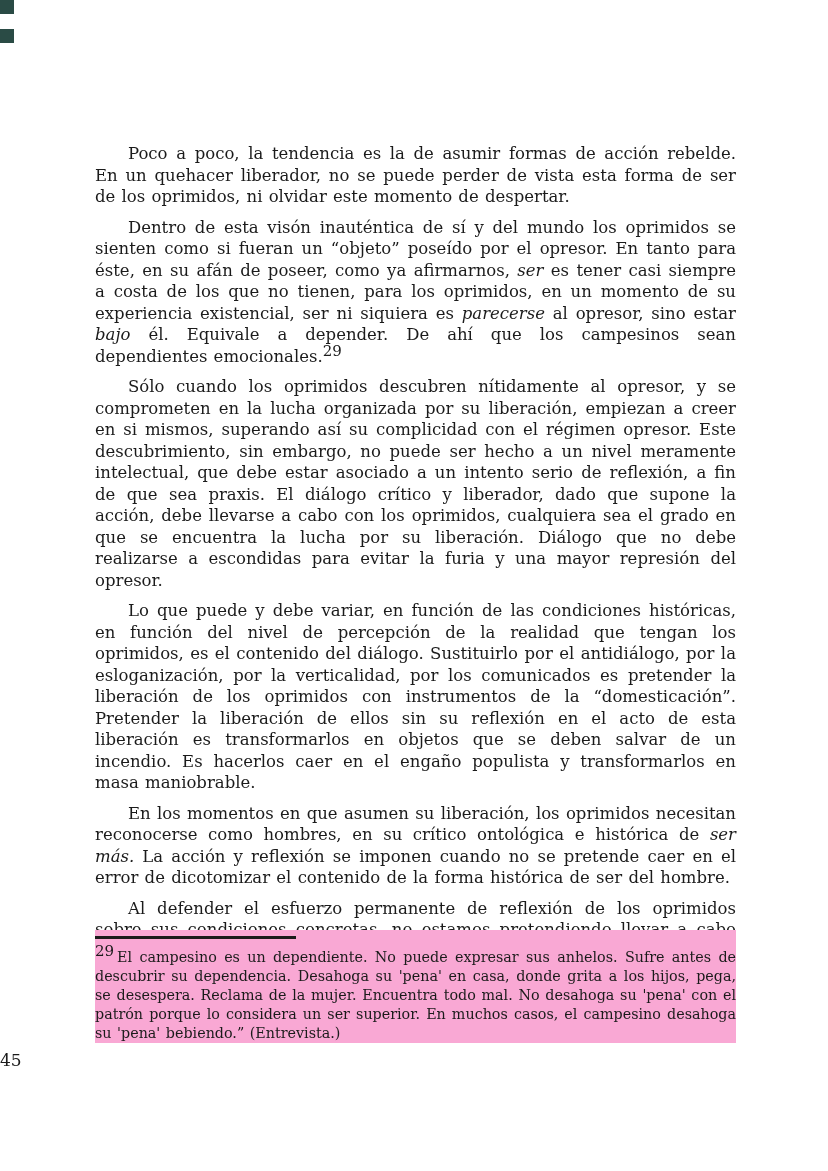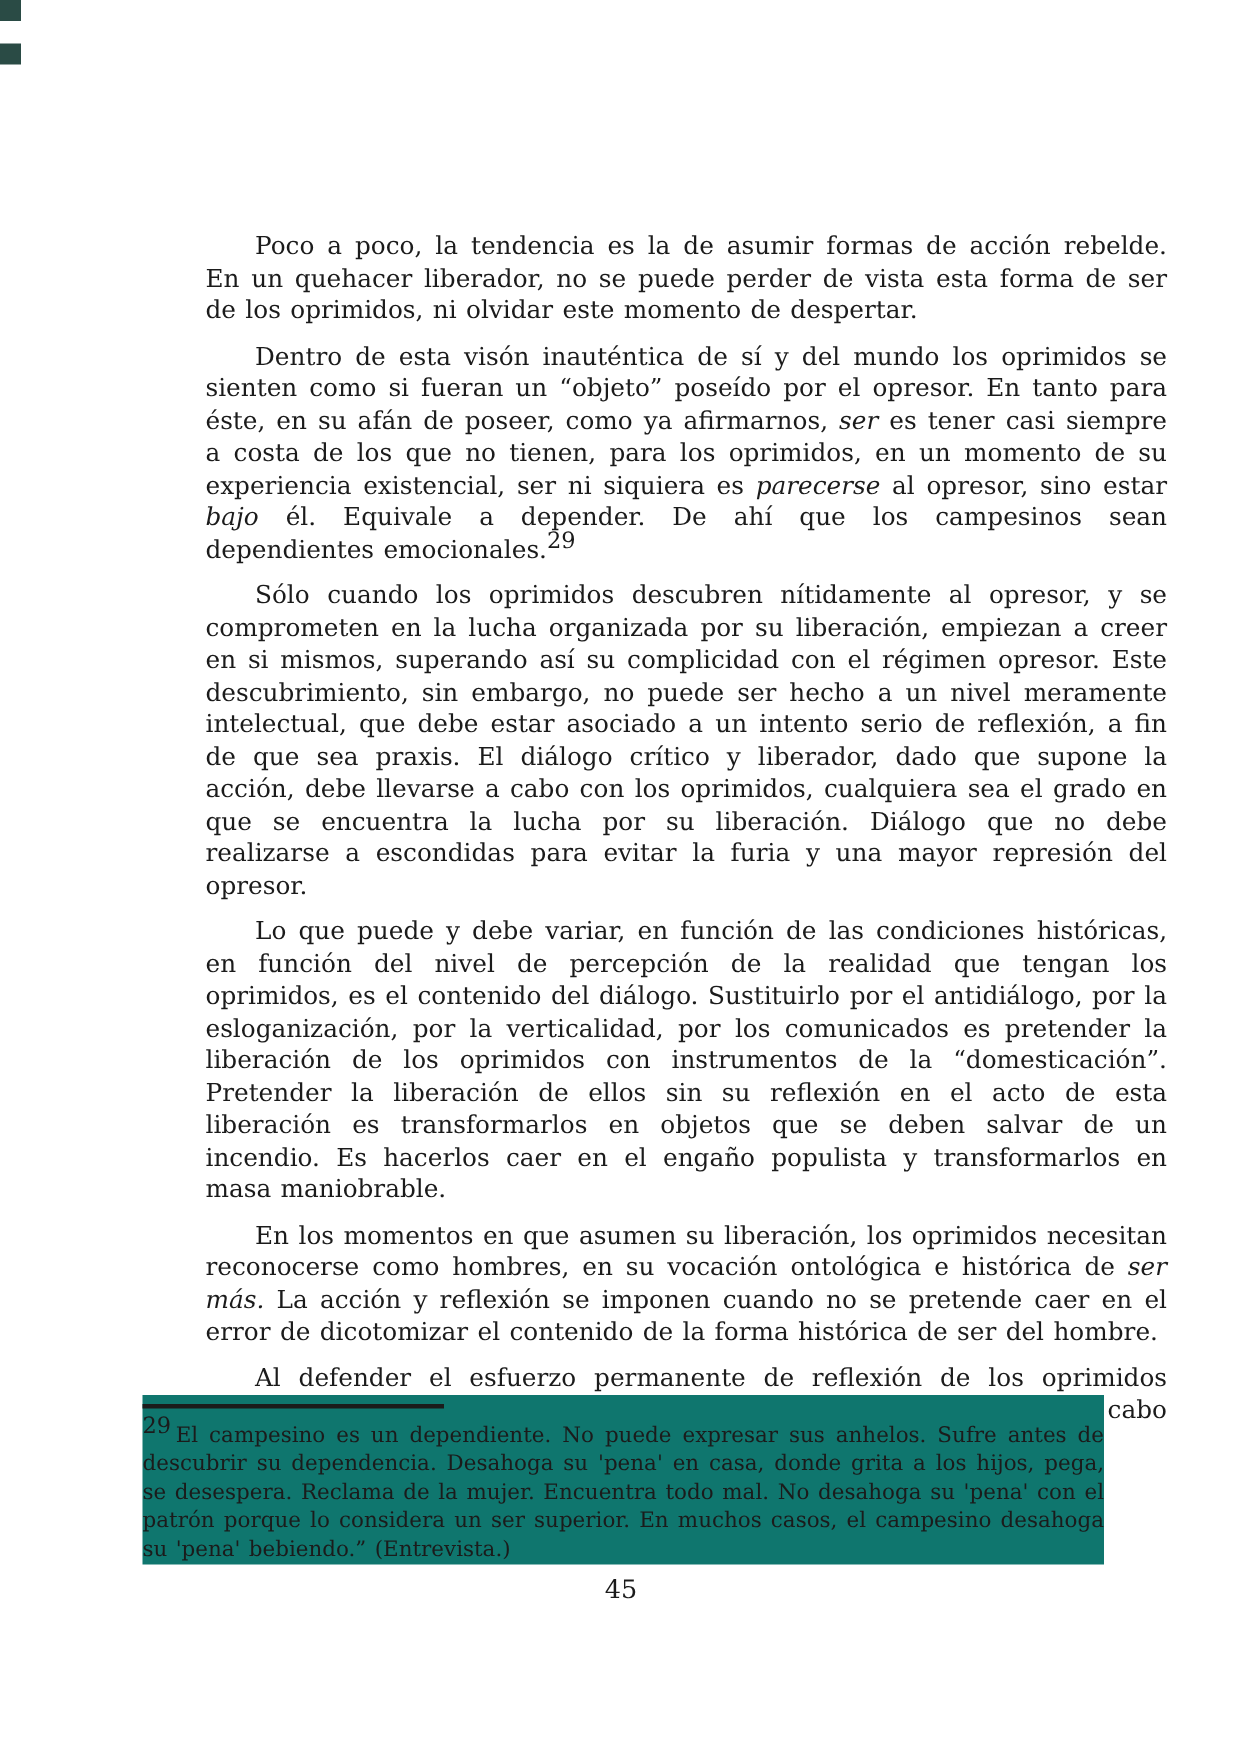--- a/index.html
+++ b/index.html
@@ -21,48 +21,47 @@
     left: 0;
     width: 14px;
     height: 14px;
   }
   .scan-artifacts .sq1 { top: 0; }
   .scan-artifacts .sq2 { top: 29px; }
 
   .body-text {
     position: absolute;
     left: 95px;
-    top: 153px;
+    top: 143px;
     width: 641px;
     font-size: 16.5px;
     line-height: 21.5px;
     text-align: justify;
     word-spacing: 1px;
     z-index: 1;
-    margin-left: 42px;
   }
   .body-text p {
     margin: 0 0 9px 0;
     text-indent: 33px;
   }
   .body-text em {
   }
   .body-text sup, .footnote sup {
     font-size: 15px;
     line-height: 0;
     vertical-align: super;
   }
 
   .footnote {
     position: absolute;
     left: 95px;
     top: 930px;
     width: 641px;
     min-height: 112px;
-    background: #0f766e;
+    background: #f9a8d4;
     z-index: 2;
   }
   .fn-rule {
     width: 201px;
     height: 2.5px;
     background: #1b1b1b;
     margin: 6px 0 9px 0;
   }
   .fn-text {
     margin: 0;
@@ -71,41 +70,40 @@
     text-align: justify;
     word-spacing: 1px;
   }
   .fn-text sup { margin-right: 3px; }
 
   .page-number {
     position: absolute;
     top: 1050px;
     left: 0;
     width: 828px;
-    text-align: center;
     font-size: 17px;
     z-index: 3;
   }
 </style>
 </head>
 <body>
 
 <div class="page" style="color: rgb(27, 27, 27);">
 
   <div class="scan-artifacts">
     <div class="sq sq1" style="background: rgb(42, 75, 69);"></div>
     <div class="sq sq2" style="background: rgb(42, 75, 69);"></div>
   </div>
 
   <div class="body-text" id="body-text">
       <p><span>Poco a poco, la tendencia es la de asumir formas de acción rebelde. En un quehacer liberador, no se puede perder de vista esta forma de ser de los oprimidos, ni olvidar este momento de despertar.</span></p>
       <p><span>Dentro de esta visón inauténtica de sí y del mundo los oprimidos se sienten como si fueran un “objeto” poseído por el opresor. En tanto para éste, en su afán de poseer, como ya afirmarnos, </span><em>ser</em><span> es tener casi siempre a costa de los que no tienen, para los oprimidos, en un momento de su experiencia existencial, ser ni siquiera es </span><em>parecerse</em><span> al opresor, sino estar </span><em>bajo</em><span> él. Equivale a depender. De ahí que los campesinos sean dependientes emocionales.</span><sup>29</sup></p>
       <p><span>Sólo cuando los oprimidos descubren nítidamente al opresor, y se comprometen en la lucha organizada por su liberación, empiezan a creer en si mismos, superando así su complicidad con el régimen opresor. Este descubrimiento, sin embargo, no puede ser hecho a un nivel meramente intelectual, que debe estar asociado a un intento serio de reflexión, a fin de que sea praxis. El diálogo crítico y liberador, dado que supone la acción, debe llevarse a cabo con los oprimidos, cualquiera sea el grado en que se encuentra la lucha por su liberación. Diálogo que no debe realizarse a escondidas para evitar la furia y una mayor represión del opresor.</span></p>
       <p><span>Lo que puede y debe variar, en función de las condiciones históricas, en función del nivel de percepción de la realidad que tengan los oprimidos, es el contenido del diálogo. Sustituirlo por el antidiálogo, por la esloganización, por la verticalidad, por los comunicados es pretender la liberación de los oprimidos con instrumentos de la “domesticación”. Pretender la liberación de ellos sin su reflexión en el acto de esta liberación es transformarlos en objetos que se deben salvar de un incendio. Es hacerlos caer en el engaño populista y transformarlos en masa maniobrable.</span></p>
-      <p><span>En los momentos en que asumen su liberación, los oprimidos necesitan reconocerse como hombres, en su vocación ontológica e histórica de </span><em>ser más.</em><span> La acción y reflexión se imponen cuando no se pretende caer en el error de dicotomizar el contenido de la forma histórica de ser del hombre.</span></p>
+      <p><span>En los momentos en que asumen su liberación, los oprimidos necesitan reconocerse como hombres, en su crítico ontológica e histórica de </span><em>ser más.</em><span> La acción y reflexión se imponen cuando no se pretende caer en el error de dicotomizar el contenido de la forma histórica de ser del hombre.</span></p>
       <p><span>Al defender el esfuerzo permanente de reflexión de los oprimidos sobre sus condiciones concretas, no estamos pretendiendo llevar a cabo un juego a nivel</span></p>
     </div>
 
   <div class="footnote">
     <div class="fn-rule"></div>
     <p class="fn-text"><sup>29</sup><span>El campesino es un dependiente. No puede expresar sus anhelos. Sufre antes de descubrir su dependencia. Desahoga su 'pena' en casa, donde grita a los hijos, pega, se desespera. Reclama de la mujer. Encuentra todo mal. No desahoga su 'pena' con el patrón porque lo considera un ser superior. En muchos casos, el campesino desahoga su 'pena' bebiendo.” (Entrevista.)</span></p>
   </div>
 
   <div class="page-number">45</div>
 

